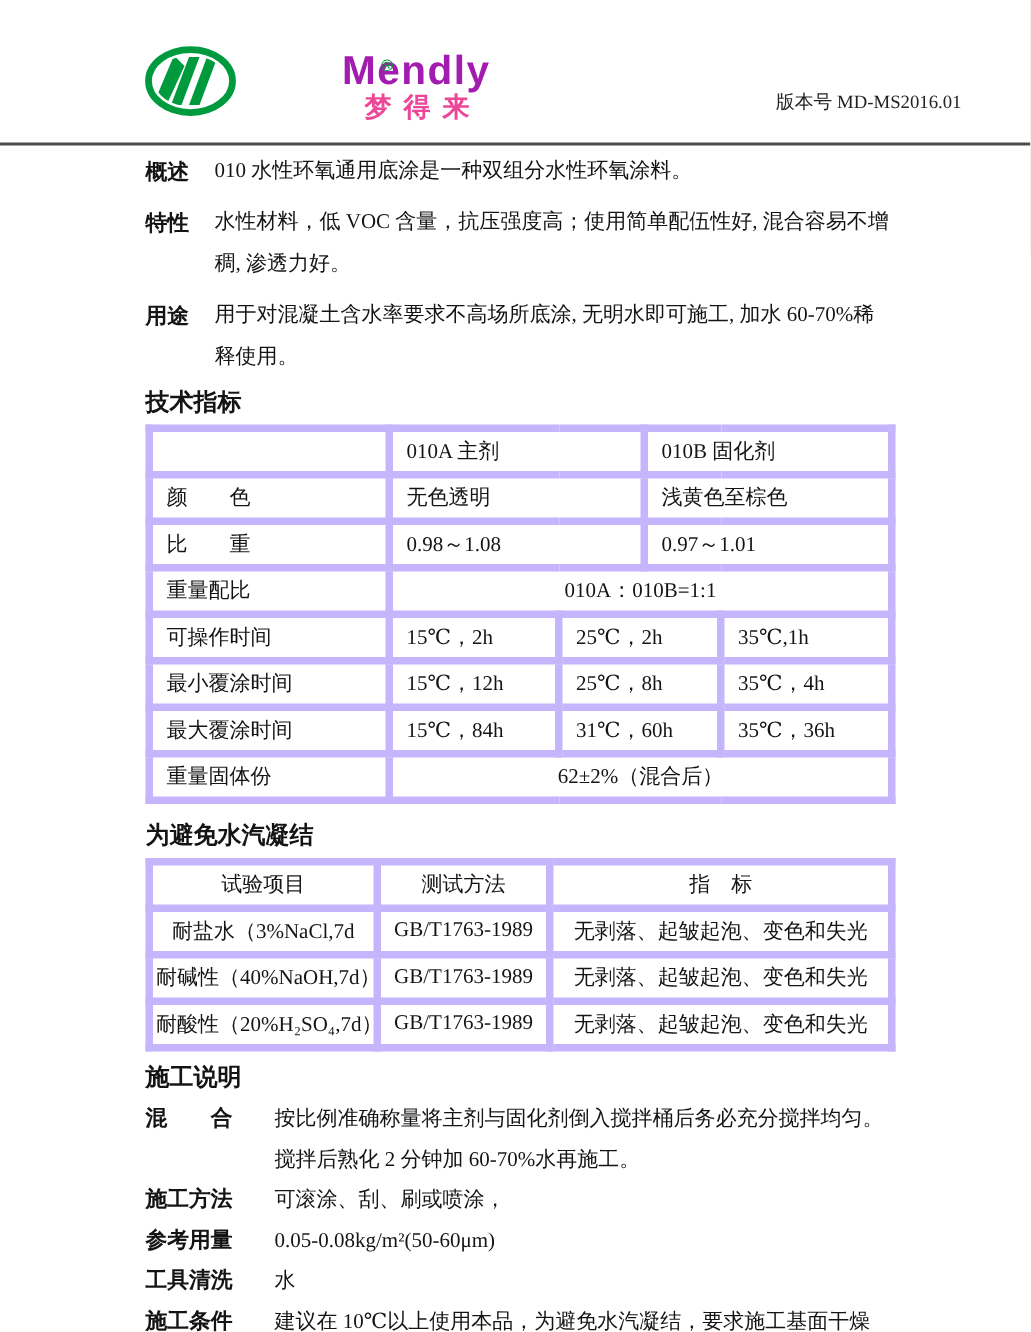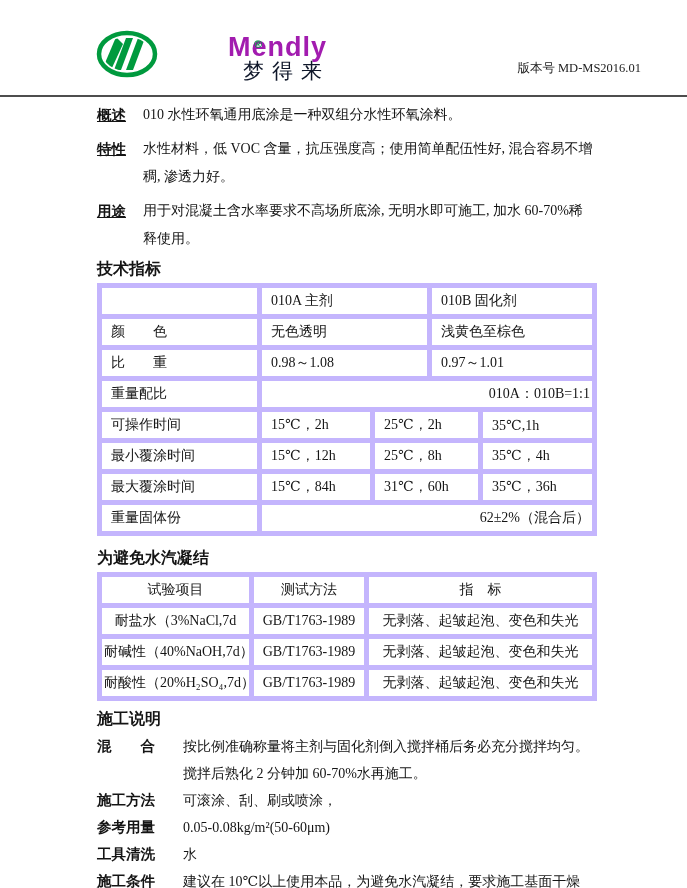--- a/index.html
+++ b/index.html
@@ -15,46 +15,46 @@
   .reg-mark {
     position:absolute; left:158px; top:8px; font-size:11px; font-weight:bold;
     color:#009a3e; font-family:"Liberation Sans",sans-serif;
   }
   .brand-block { margin-left:68px; margin-top:4px; }
   .brand-en {
     font-family:"Liberation Sans","DejaVu Sans",sans-serif; font-weight:bold;
     font-size:27px; line-height:26px; color:#a21caf; letter-spacing:1px;
   }
   .brand-cn {
-    font-family:"Liberation Sans","DejaVu Sans",sans-serif; font-weight:normal;
-    font-size:21px; line-height:20px; color:#0f172a; letter-spacing:8px;
+    font-family:"Liberation Sans","DejaVu Sans",sans-serif; font-weight:bold;
+    font-size:18px; line-height:20px; color:#ec4899; letter-spacing:8px;
     margin-left:15px; margin-top:1px;
   }
   .version { position:absolute; right:46px; top:60px; font-size:12.5px; color:#222; }
   
   .content { padding:4px 92px 0 97px; }
   .doc-title {
     font-family:"Liberation Sans","DejaVu Sans",sans-serif; font-weight:bold;
     font-size:23px; line-height:30px; letter-spacing:2px; margin:4px 0 8px 6px;
   }
   .def-row { display:flex; font-size:14px; line-height:28px; margin-bottom:6px; }
   .def-label {
     width:46px; flex-shrink:0; font-weight:bold;
-    font-family:"Liberation Sans","DejaVu Sans",sans-serif; font-size:14.5px;text-decoration:underline;
+    font-family:"Liberation Sans","DejaVu Sans",sans-serif; font-size:14.5px;
   }
   .def-text { flex:1; }
   .line { white-space:nowrap; }
   .section-heading {
     font-family:"Liberation Sans","DejaVu Sans",sans-serif; font-weight:bold;
     font-size:16px; line-height:20px; margin:4px 0 4px 0;
   }
   
   table { border-collapse:collapse; table-layout:fixed; width:495px; font-size:14px; }
   td { border:5px solid #c4b5fd; height:26px; padding:0 4px 0 9px; overflow:hidden; white-space:nowrap; }
-  td.c { text-align:right; padding:0 2px; }
+  td.c { text-align:center; padding:0 2px; }
   .chem-table td { text-align:center; padding:0 2px; }
   .chem-gap { height:8px; }
   
   .cons { margin-top:8px; }
   .cons-row { display:flex; font-size:14px; line-height:27px; }
   .cons-label {
     width:86px; flex-shrink:0; font-weight:bold;
     font-family:"Liberation Sans","DejaVu Sans",sans-serif; font-size:14.5px;
   }
   .cons-text { flex:1; }

